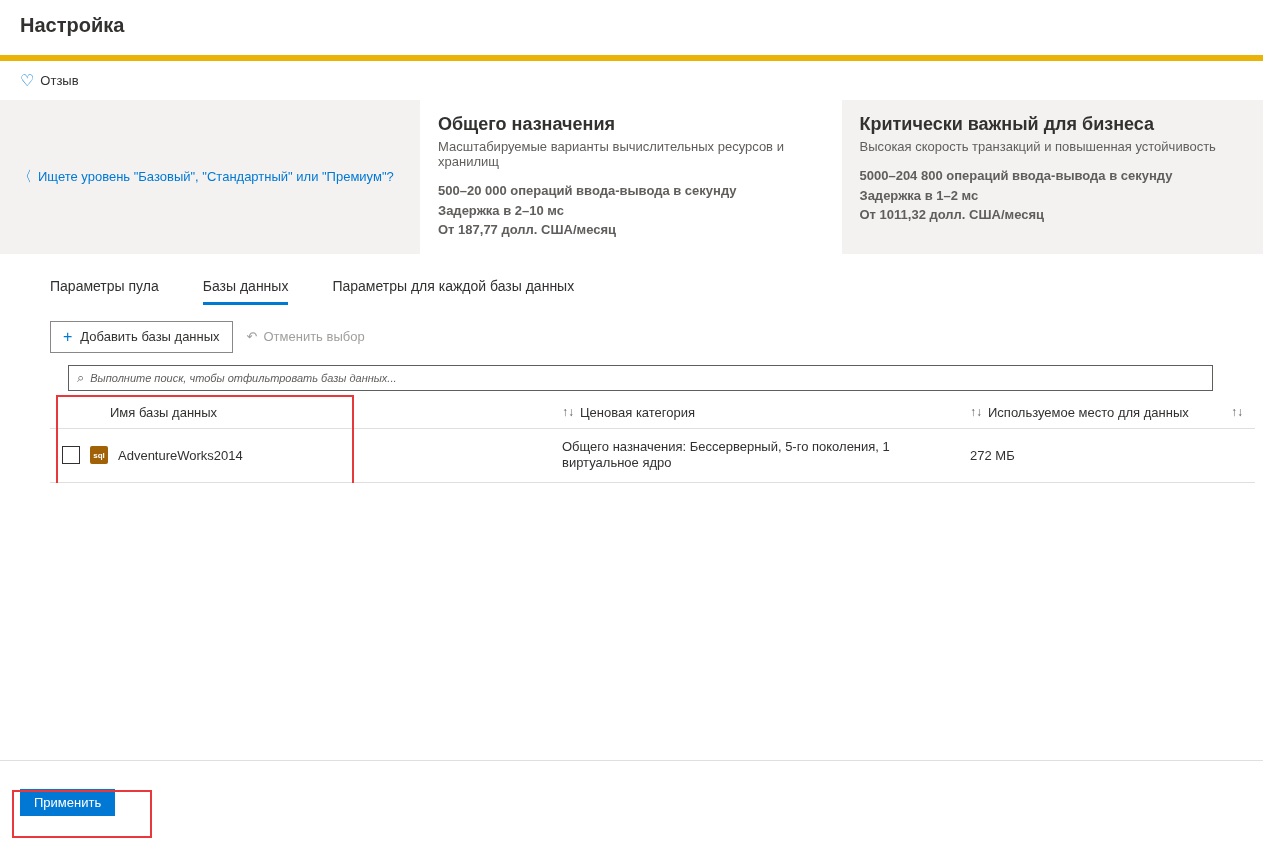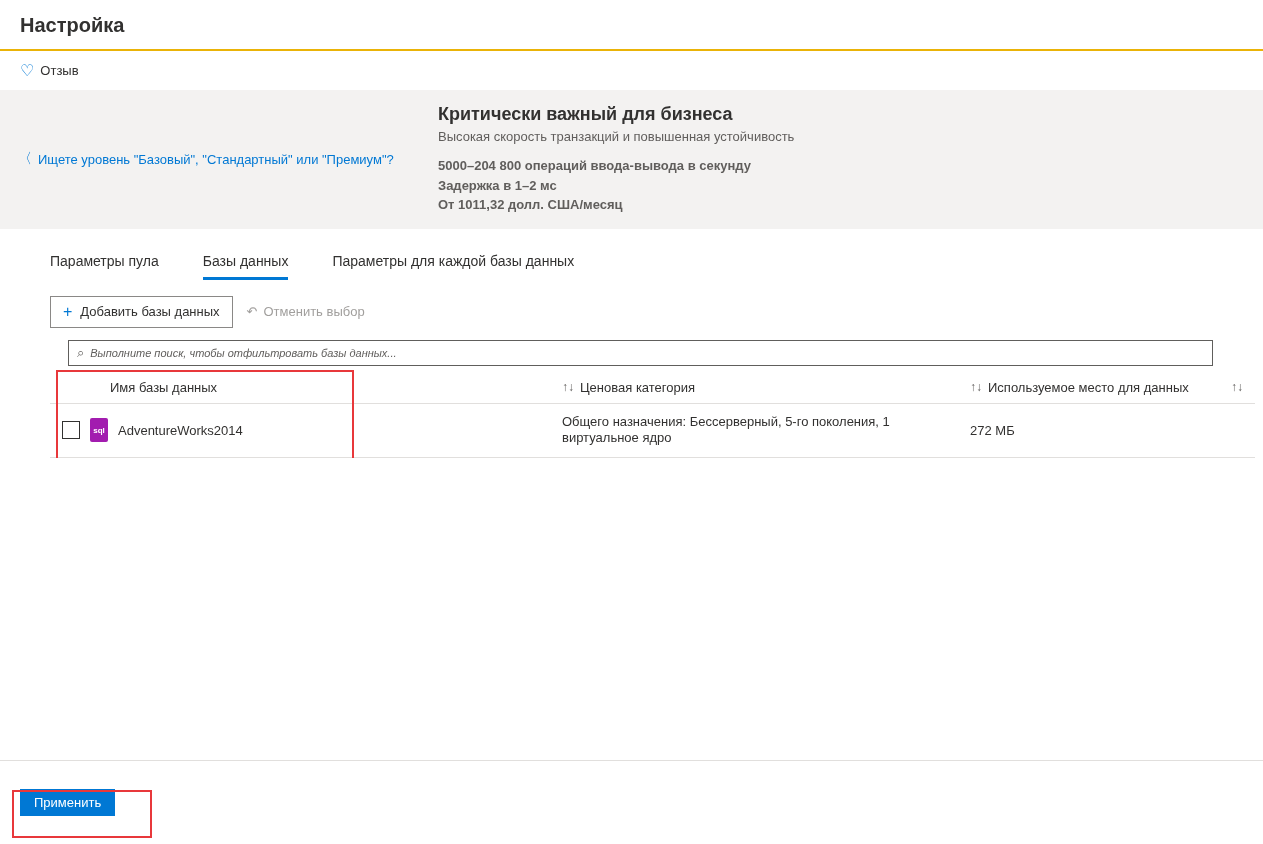--- a/index.html
+++ b/index.html
@@ -7,24 +7,24 @@
       padding: 0;
       box-sizing: border-box;
       font-family: "Segoe UI", -apple-system, sans-serif;
     }
     body {
       background: #fff;
       font-size: 13px;
       color: #323130;
     }
     .header-title {
-      padding: 14px 20px 12px;
+      padding: 14px 20px 18px;
       font-size: 20px;
       font-weight: 600;
-      border-bottom: 2px solid #eab308;
+      border-bottom: 6px solid #eab308;
     }
     .feedback-row {
       display: flex;
       align-items: center;
       gap: 6px;
       padding: 10px 20px 10px;
     }
     .feedback-row .heart {
       color: #0078d4;
       font-size: 16px;
@@ -184,22 +184,22 @@
       gap: 10px;
     }
     .checkbox {
       width: 18px;
       height: 18px;
       border: 1px solid #323130;
       background: #fff;
     }
     .db-icon {
       width: 18px;
-      height: 24px;
-      background: #a21caf;
+      height: 18px;
+      background: #a16207;
       border-radius: 2px;
       display: flex;
       align-items: center;
       justify-content: center;
       color: #fff;
       font-size: 8px;
       font-weight: bold;
     }
     .tier-text {
       color: #323130;
@@ -245,20 +245,27 @@
 
 <div class="feedback-row">
   <span class="heart">♡</span>
   <span>Отзыв</span>
 </div>
 
 <div class="tier-section">
   <div class="tier-leftcol">
     <span class="chevron">〈</span>
     <span class="link">Ищете уровень "Базовый", "Стандартный" или "Премиум"?</span>
+  </div>
+  <div class="tier-card selected">
+    <div class="tier-title">Общего назначения</div>
+    <div class="tier-sub">Масштабируемые варианты вычислительных ресурсов и хранилищ</div>
+    <div class="tier-line">500–20 000 операций ввода-вывода в секунду</div>
+    <div class="tier-line">Задержка в 2–10 мс</div>
+    <div class="tier-line">От 187,77 долл. США/месяц</div>
   </div>
   <div class="tier-card">
     <div class="tier-title">Критически важный для бизнеса</div>
     <div class="tier-sub">Высокая скорость транзакций и повышенная устойчивость</div>
     <div class="tier-line">5000–204 800 операций ввода-вывода в секунду</div>
     <div class="tier-line">Задержка в 1–2 мс</div>
     <div class="tier-line">От 1011,32 долл. США/месяц</div>
   </div>
 </div>
 

